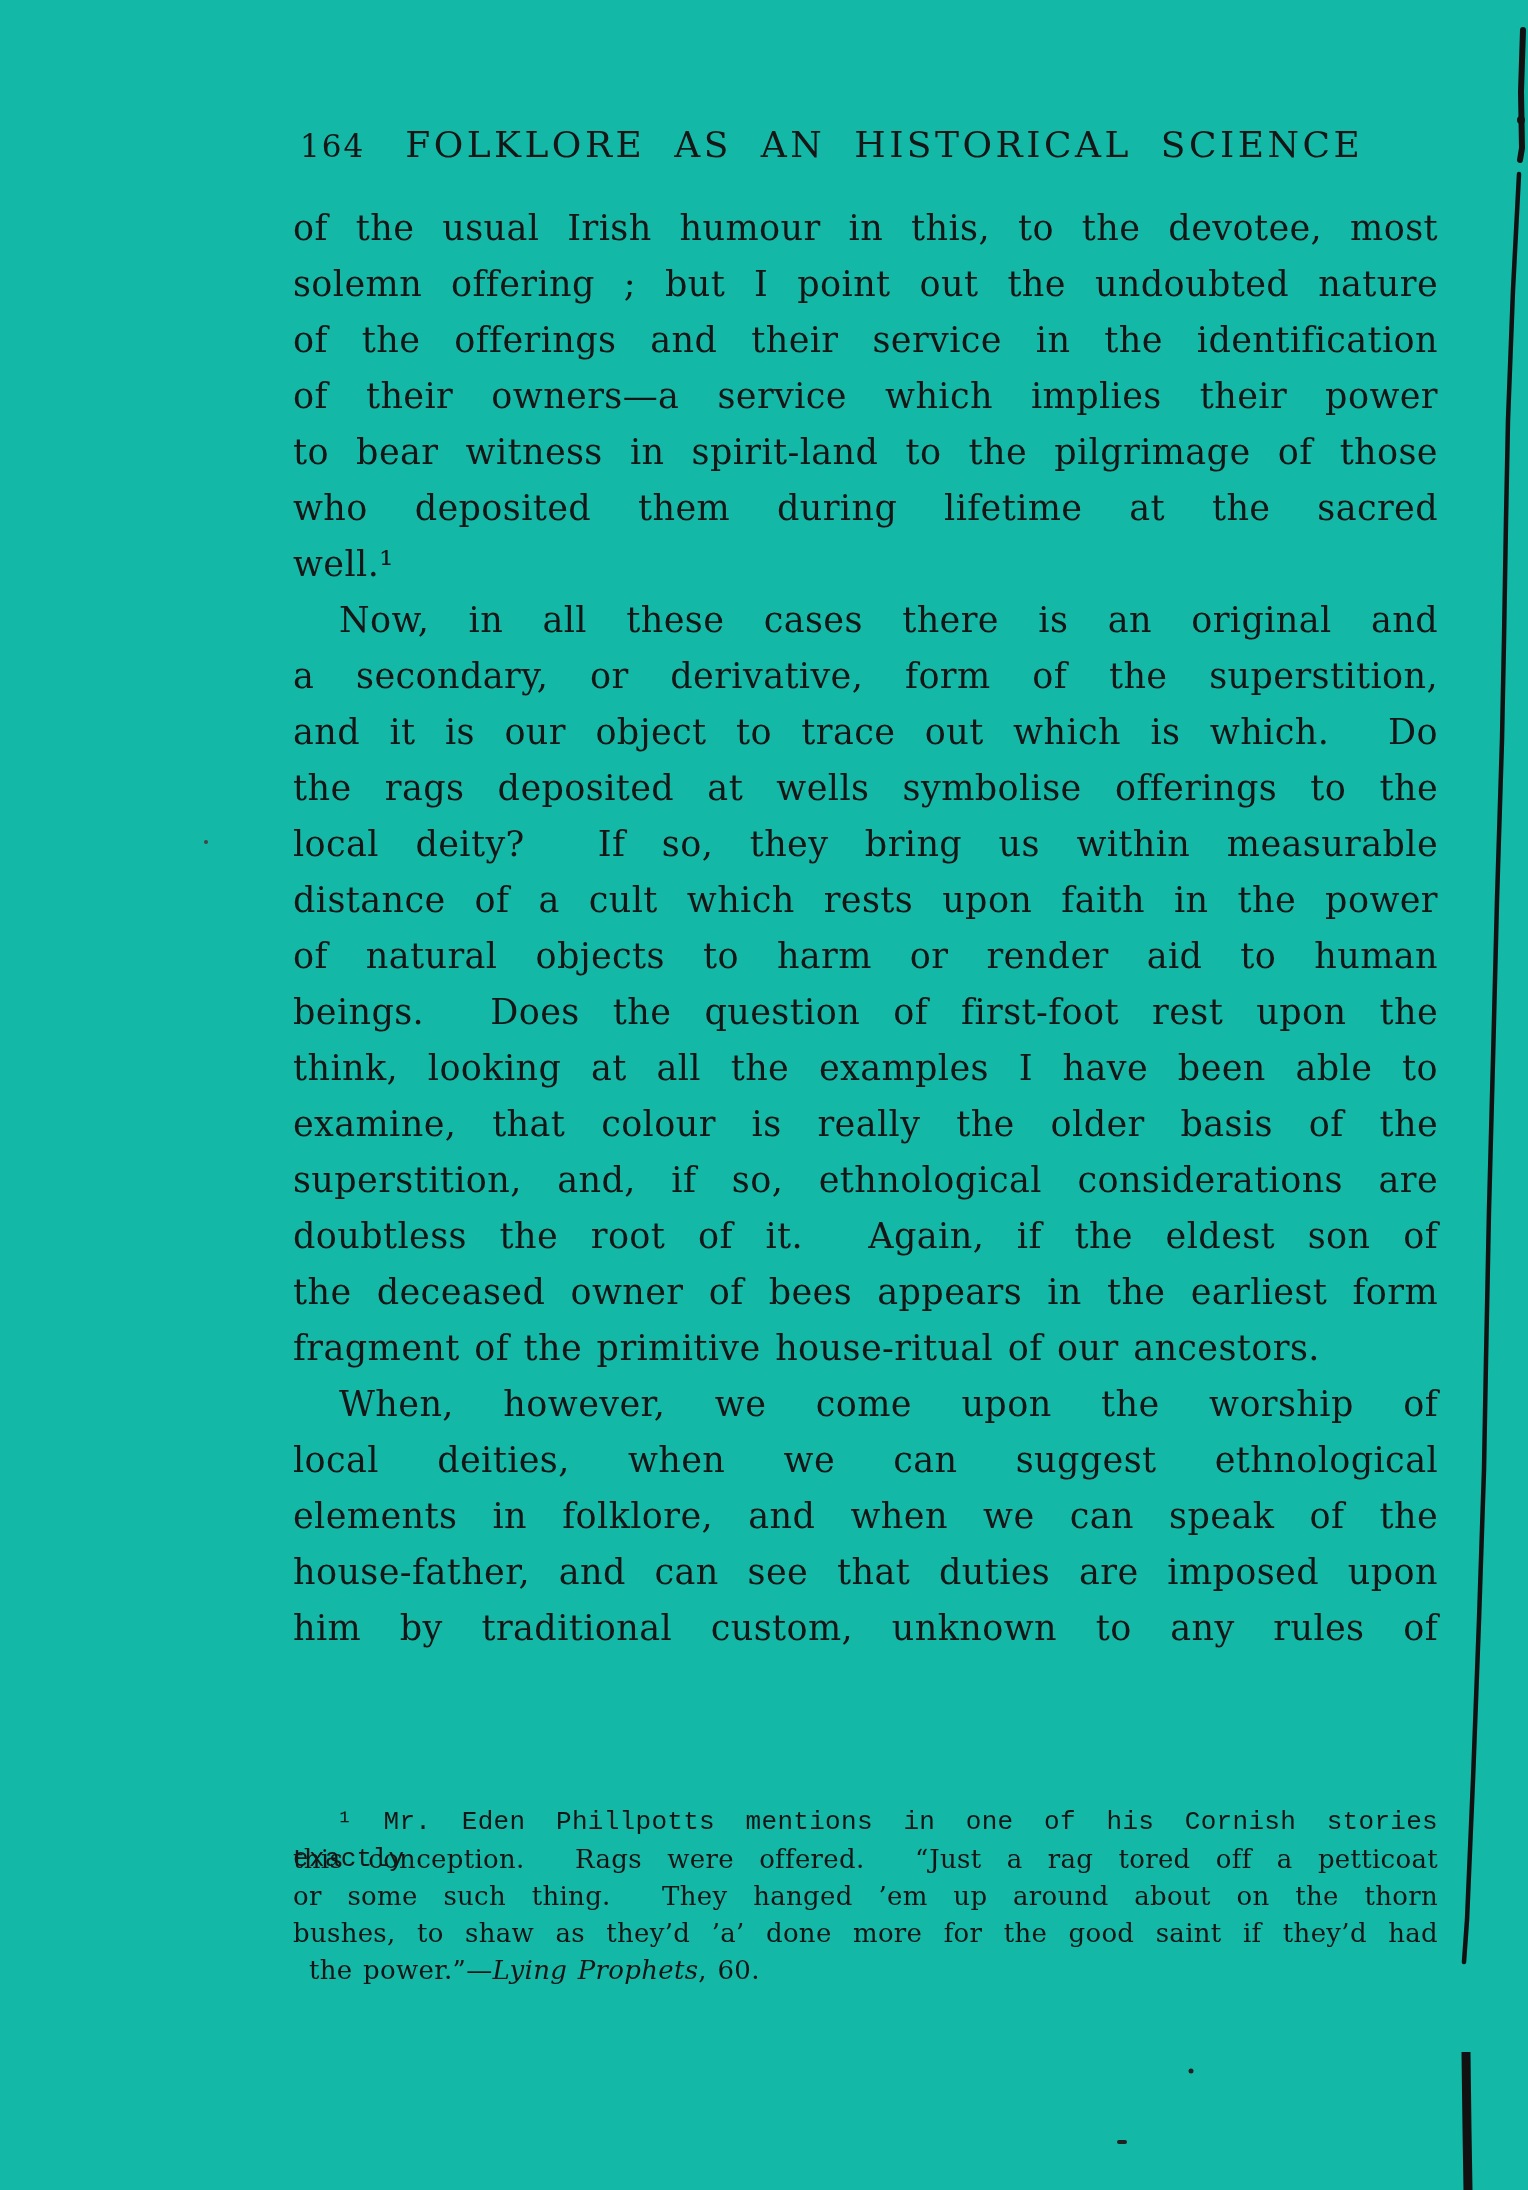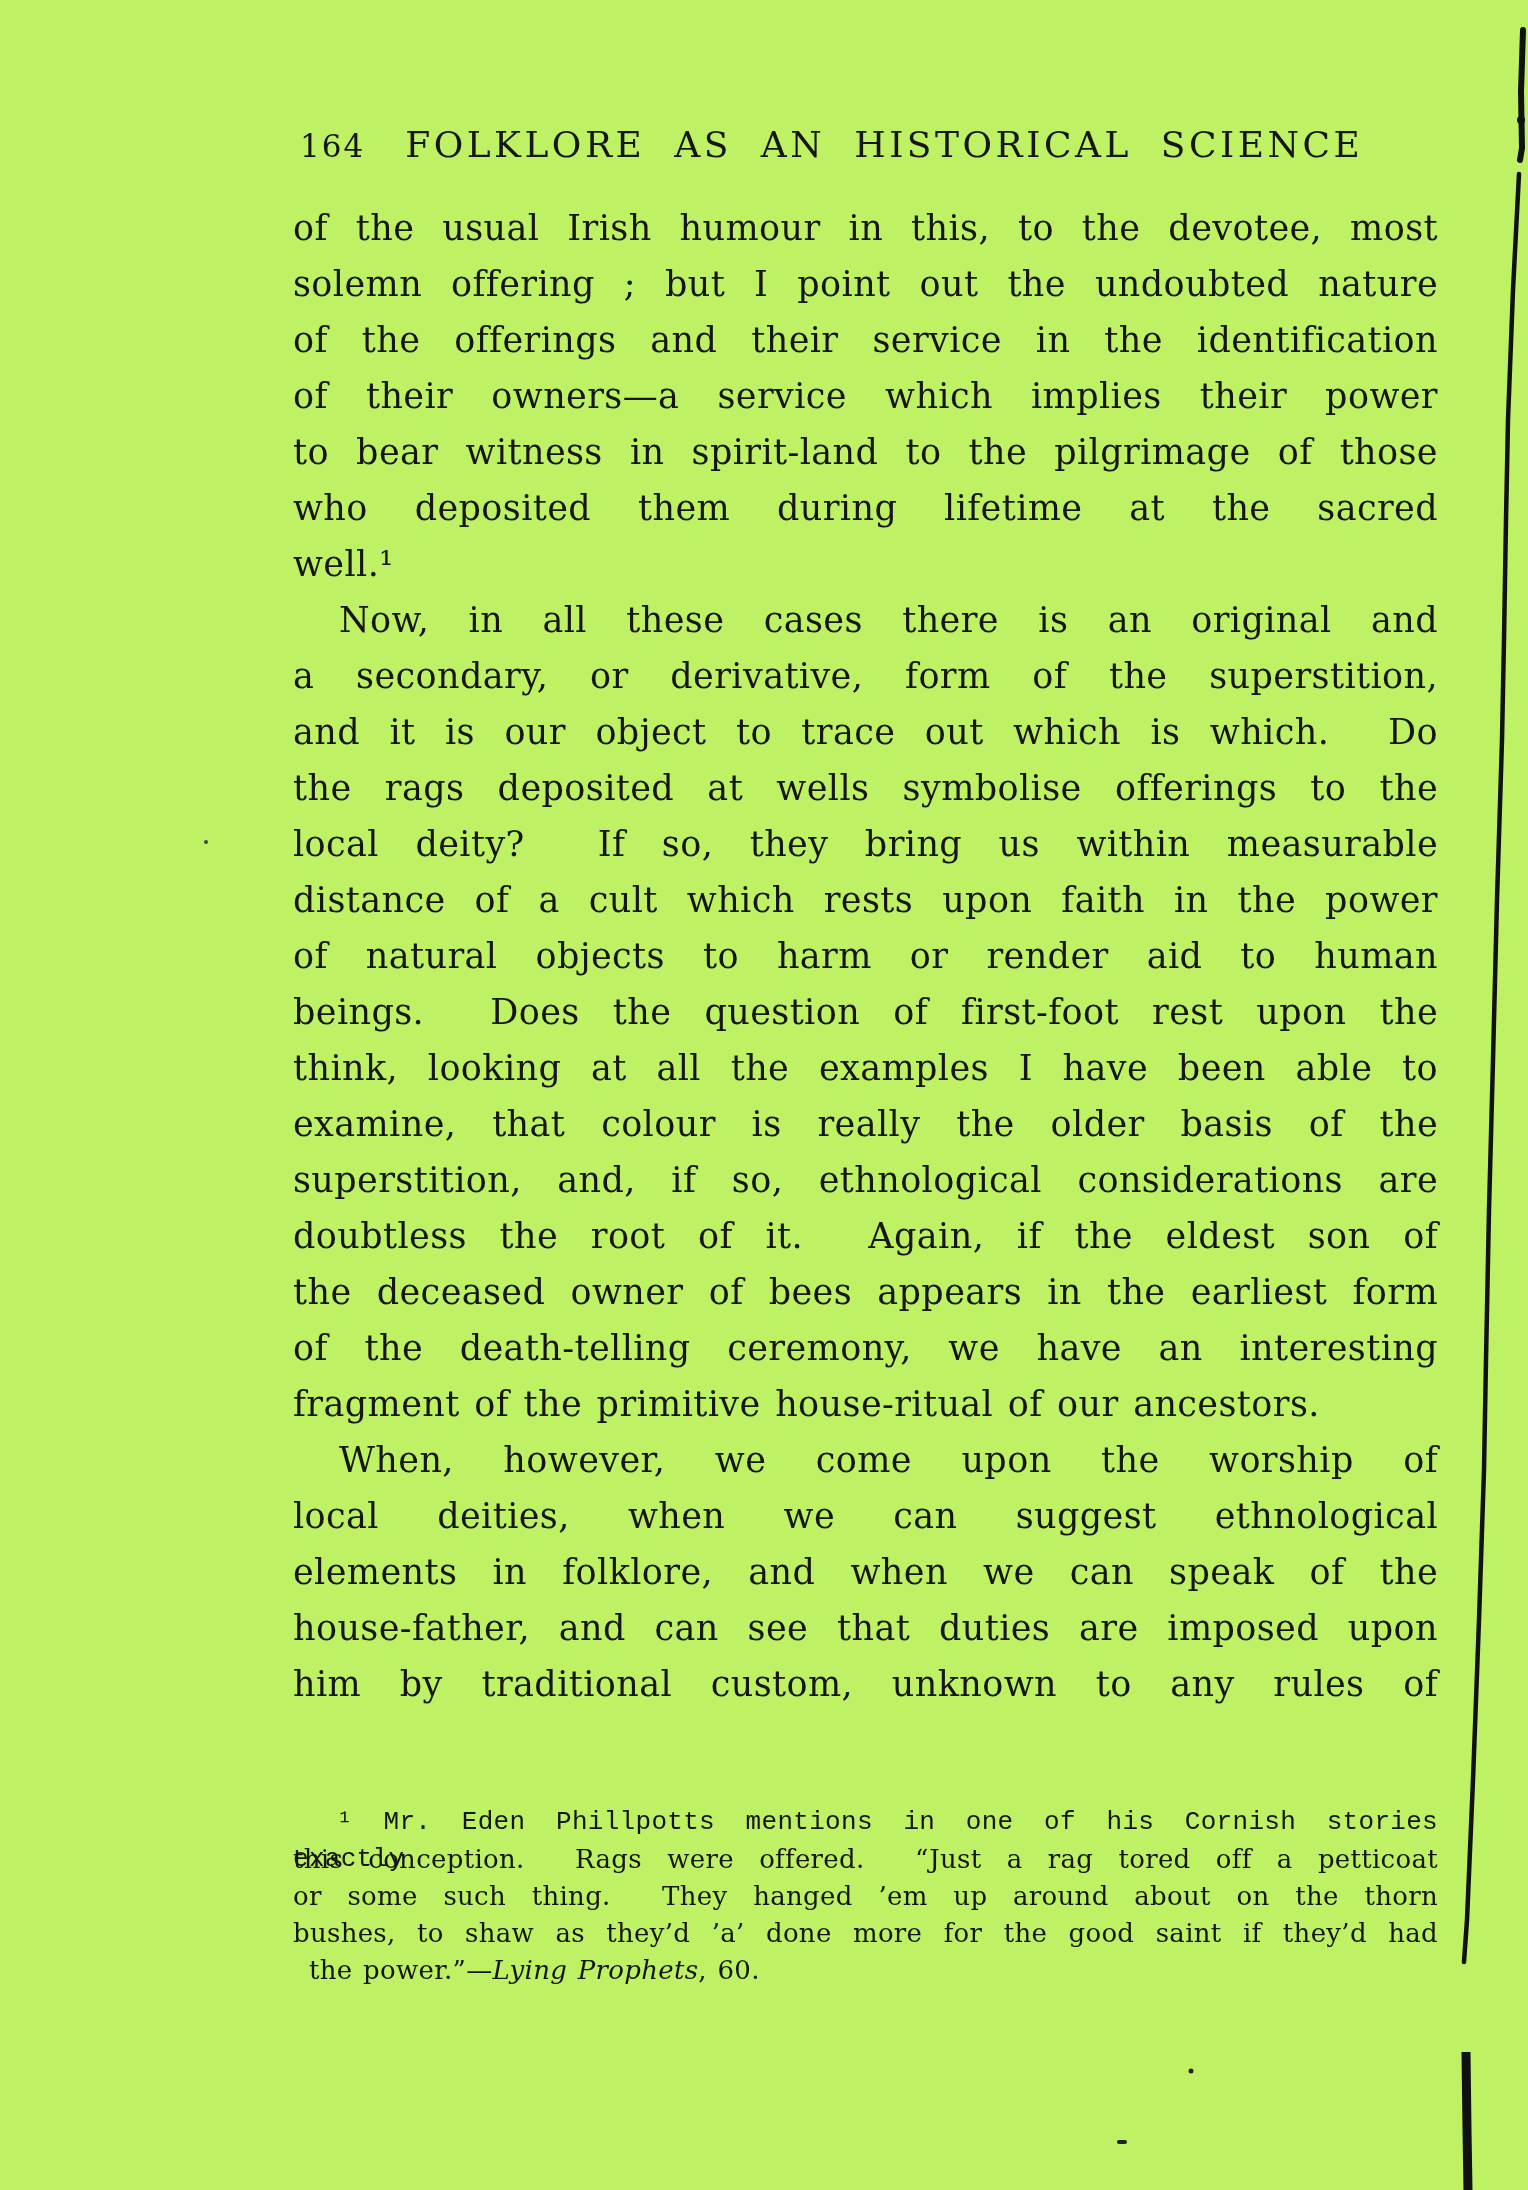--- a/index.html
+++ b/index.html
@@ -1,19 +1,19 @@
 <!DOCTYPE html>
 <html><head>
 <meta charset="utf-8">
 <style>
   html,body{margin:0;padding:0;background:#e8e8e8;}
   .page{
     position:relative;
     width:1528px;height:2190px;
-    background:#bef264;
+    background:#14b8a6;
     overflow:hidden;
     font-family:"DejaVu Serif","Liberation Serif",serif;
     color:#161616;
   }
   
   .header{
     position:absolute;top:124px;left:300px;
     display:flex;align-items:baseline;white-space:nowrap;
   }
   .pageno{
@@ -79,21 +79,20 @@
       <div class="line just">the rags deposited at wells symbolise offerings to the</div>
       <div class="line just">local deity?&nbsp; If so, they bring us within measurable</div>
       <div class="line just">distance of a cult which rests upon faith in the power</div>
       <div class="line just">of natural objects to harm or render aid to human</div>
       <div class="line just">beings.&nbsp; Does the question of first-foot rest upon the</div>
       <div class="line just">think, looking at all the examples I have been able to</div>
       <div class="line just">examine, that colour is really the older basis of the</div>
       <div class="line just">superstition, and, if so, ethnological considerations are</div>
       <div class="line just">doubtless the root of it.&nbsp; Again, if the eldest son of</div>
       <div class="line just">the deceased owner of bees appears in the earliest form</div>
-      <div class="line just">of the death-telling ceremony, we have an interesting</div>
       <div class="line">fragment of the primitive house-ritual of our ancestors.</div>
       <div class="line indent just">When, however, we come upon the worship of</div>
       <div class="line just">local deities, when we can suggest ethnological</div>
       <div class="line just">elements in folklore, and when we can speak of the</div>
       <div class="line just">house-father, and can see that duties are imposed upon</div>
       <div class="line just">him by traditional custom, unknown to any rules of</div>
     </div>
 
   <div class="footnote">
     <div>

